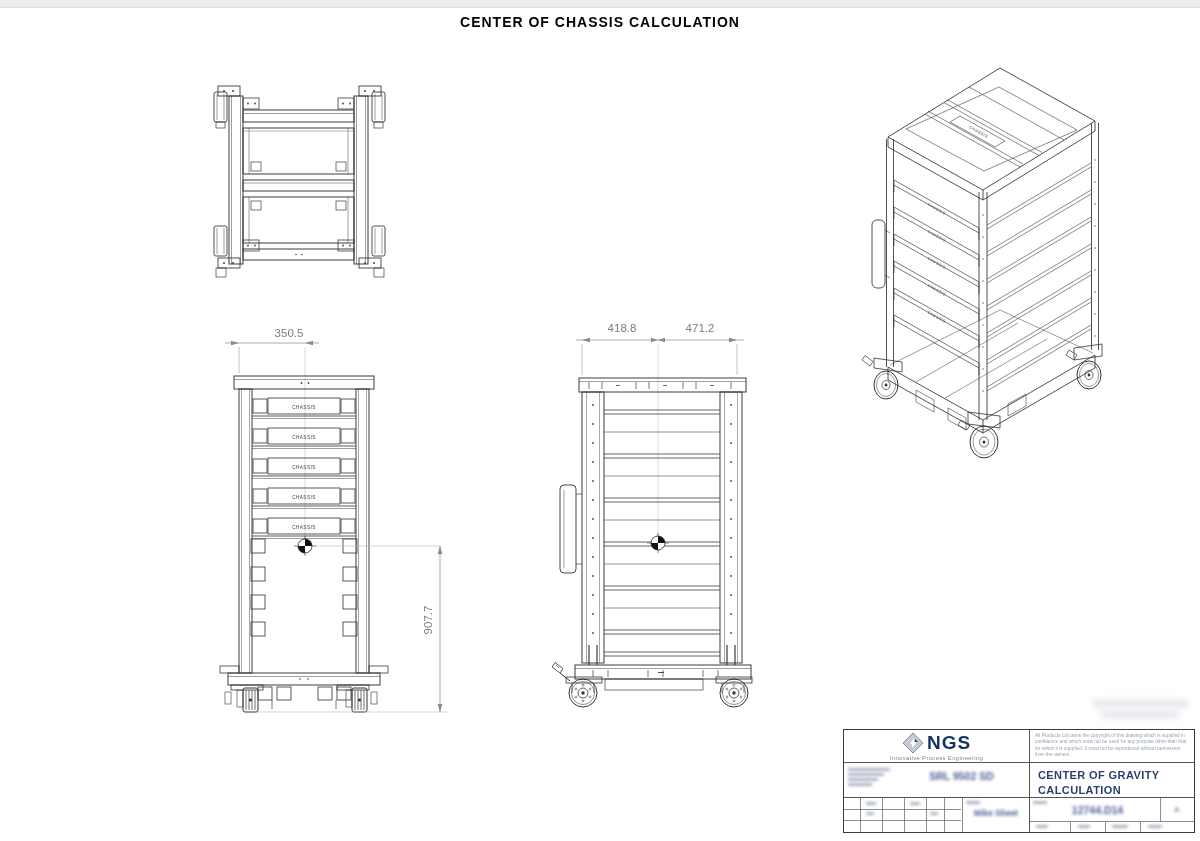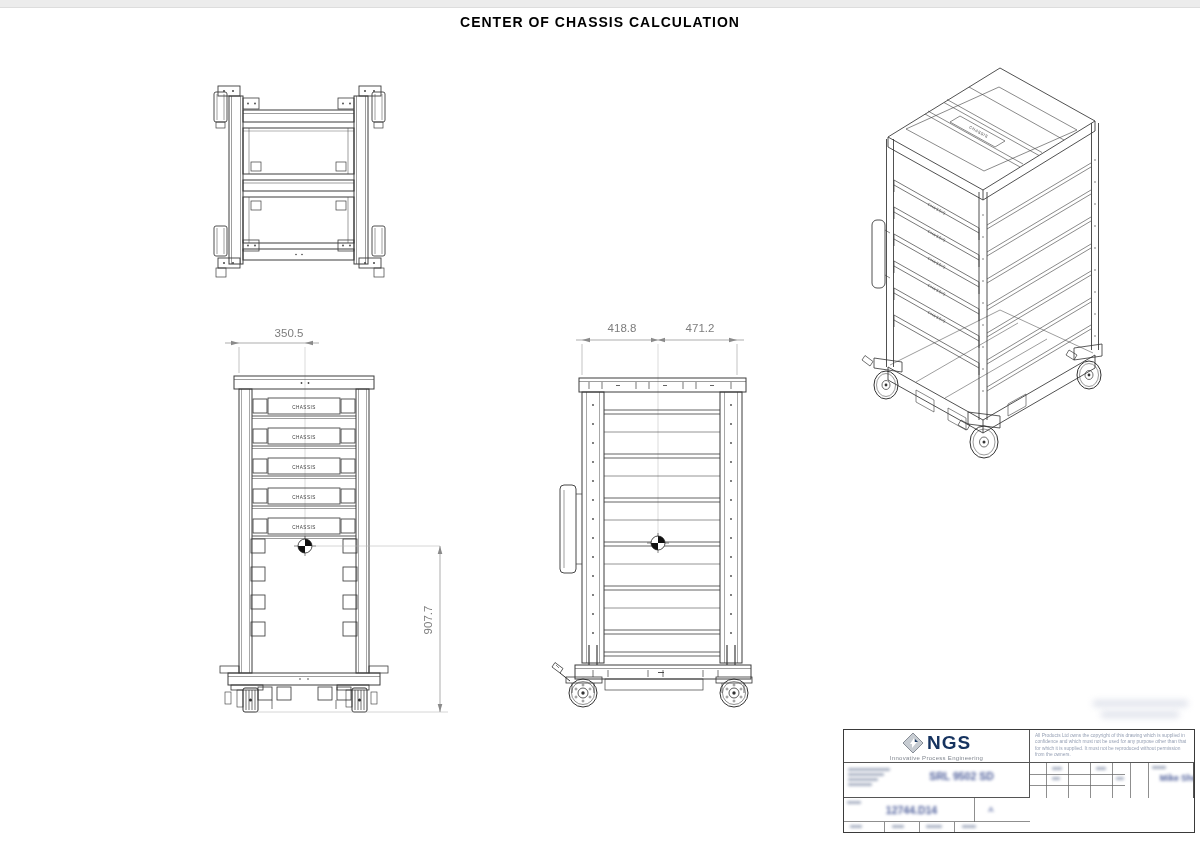--- a/index.html
+++ b/index.html
@@ -591,20 +591,26 @@
   </div>
 
   <div class="tb-cell">
     <div class="bar" style="left:4px;top:5px;width:42px;height:2.5px;"></div>
     <div class="bar" style="left:4px;top:10px;width:36px;height:2.5px;"></div>
     <div class="bar" style="left:4px;top:15px;width:30px;height:2.5px;"></div>
     <div class="bar" style="left:4px;top:20px;width:24px;height:2.5px;"></div>
     <div class="blurtxt" style="position:absolute;left:55px;top:7px;width:125px;text-align:center;font-size:10.5px;font-weight:bold;">SRL 9502 SD</div>
   </div>
 
+  <div class="tb-cell last-col">
+    <div class="tb-title">
+      <div>CENTER OF GRAVITY</div>
+      <div>CALCULATION</div>
+    </div>
+  </div>
 
   <div class="tb-cell last-row">
     <div class="vline" style="left:16px;"></div>
     <div class="vline" style="left:38px;"></div>
     <div class="vline" style="left:60px;"></div>
     <div class="vline" style="left:82px;"></div>
     <div class="vline" style="left:100px;"></div>
     <div class="vline" style="left:118px;"></div>
     <div class="hline" style="top:11px;right:68px;"></div>
     <div class="hline" style="top:22px;right:68px;"></div>

